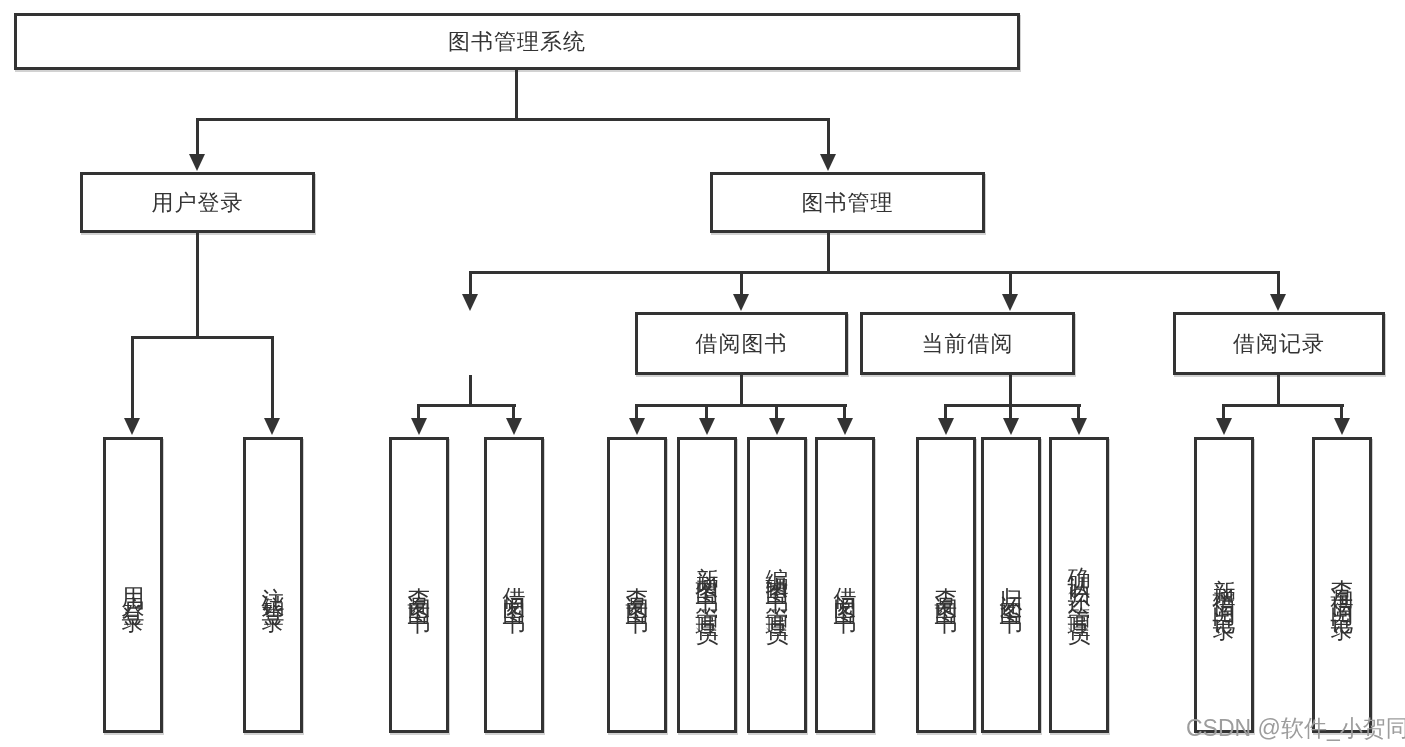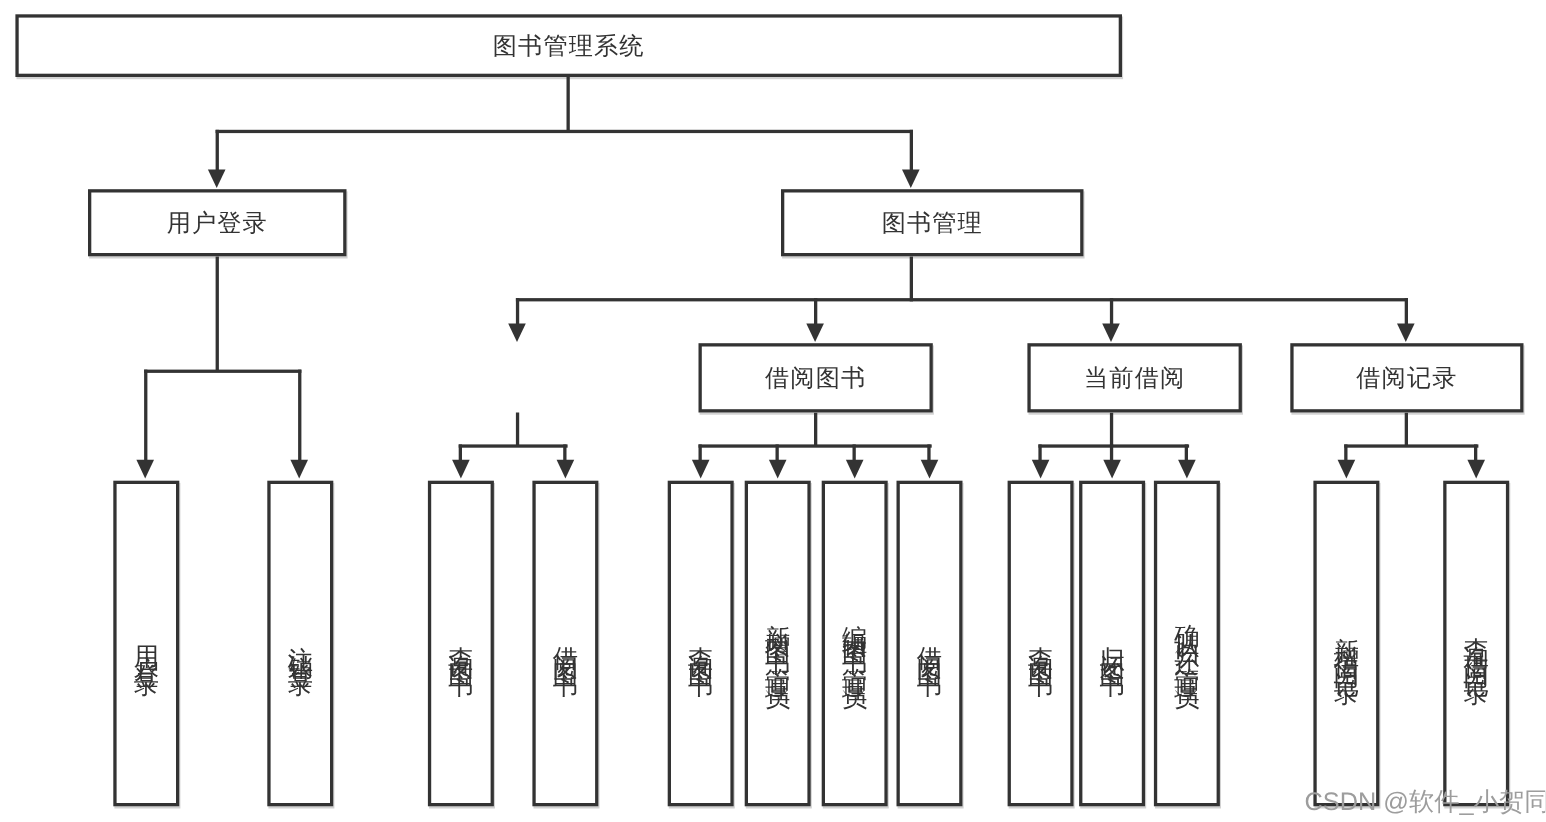--- a/index.html
+++ b/index.html
@@ -139,21 +139,21 @@
     <div class="vline" style="left:1340px;top:404px;height:16px;"></div>
     <div class="tri" style="left:1334px;top:418px;"></div>
   </div>
 
   <div class="box hbox" style="left:14px;top:13px;width:1006px;height:57px;">图书管理系统</div>
 
   <div class="box hbox" style="left:80px;top:172px;width:235px;height:61px;">用户登录</div>
   <div class="box hbox" style="left:710px;top:172px;width:275px;height:61px;">图书管理</div>
 
   <div class="box hbox" style="left:635px;top:312px;width:213px;height:63px;">借阅图书</div>
-  <div class="box hbox" style="left:934px;top:312px;width:195px;height:63px;">当前借阅</div>
+  <div class="box hbox" style="left:860px;top:312px;width:215px;height:63px;">当前借阅</div>
   <div class="box hbox" style="left:1173px;top:312px;width:212px;height:63px;">借阅记录</div>
 
   <div class="box vbox" style="left:103px;">用户登录</div>
   <div class="box vbox" style="left:243px;">注销登录</div>
 
   <div class="box vbox" style="left:389px;">查询图书</div>
   <div class="box vbox" style="left:484px;">借阅图书</div>
 
   <div class="box vbox" style="left:607px;">查询图书</div>
   <div class="box vbox" style="left:677px;">新增图书（管理员）</div>

